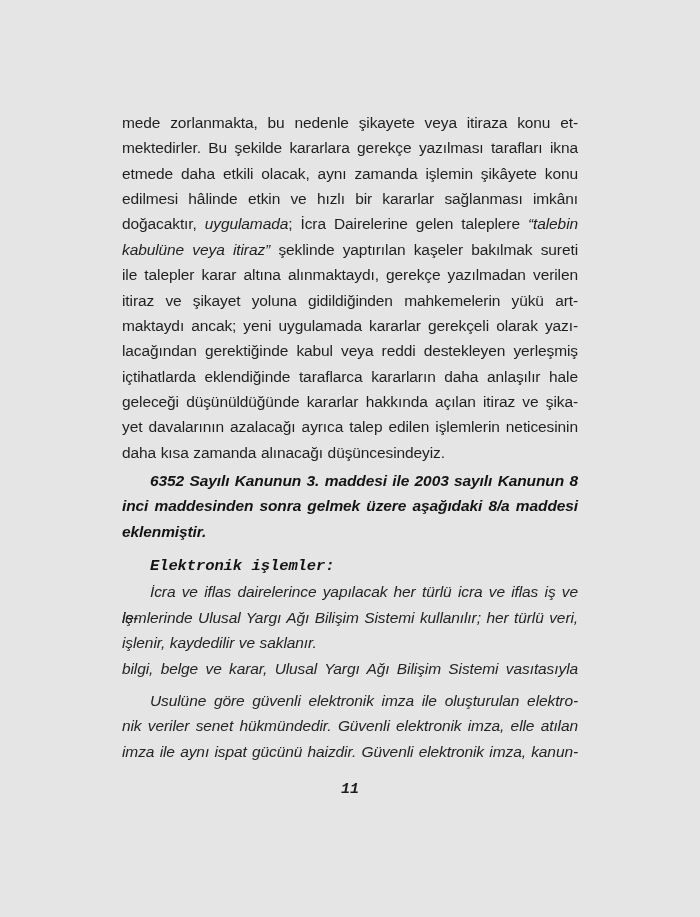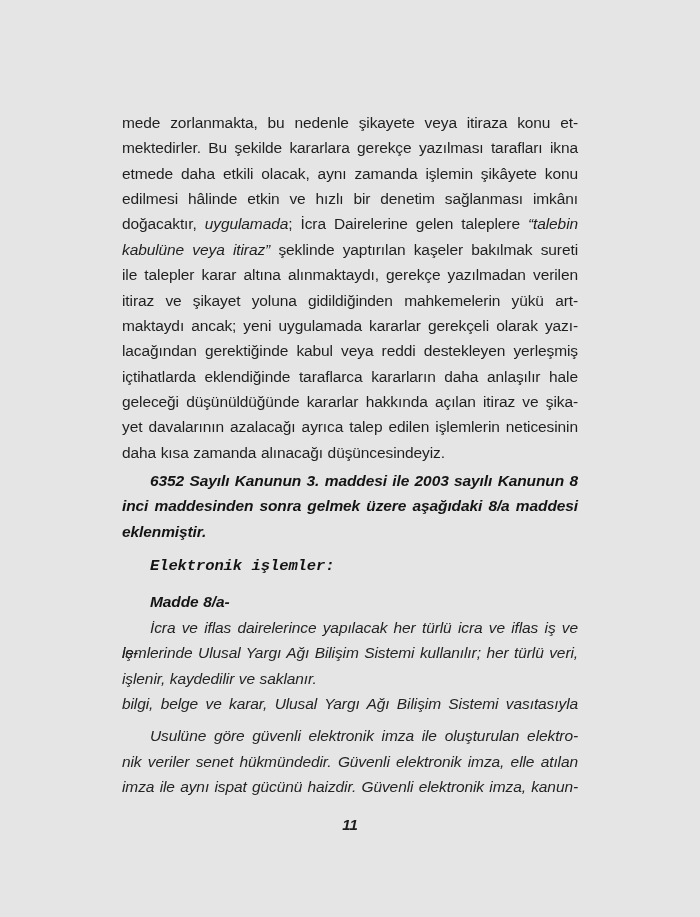--- a/index.html
+++ b/index.html
@@ -51,59 +51,56 @@
   }
   .block.italic .line {
     font-style: italic;
     color: #242424;
   }
   .run.italic { font-style: italic; }
 
   .page-number {
     margin-top: 17px;
     text-align: center;
-    font-family: Liberation Sans, sans-serif;
+    font-family: Liberation Mono, monospace;
     font-style: italic;
     font-weight: 600;
     font-size: 15px;
     color: #1c1c1c;
   }
 </style>
 </head>
 <body>
 
 <div class="page" data-name="book-page">
   <div class="content" data-name="page-content">
       <div class="block normal" data-name="body-paragraph-continued">
         <div class="line" data-name="text-line"><span class="run" data-name="text-run">mede zorlanmakta, bu nedenle şikayete veya itiraza konu et-</span></div>
         <div class="line" data-name="text-line"><span class="run" data-name="text-run">mektedirler. Bu şekilde kararlara gerekçe yazılması tarafları ikna</span></div>
         <div class="line" data-name="text-line"><span class="run" data-name="text-run">etmede daha etkili olacak, aynı zamanda işlemin şikâyete konu</span></div>
-        <div class="line" data-name="text-line"><span class="run" data-name="text-run">edilmesi hâlinde etkin ve hızlı bir denetim sağlanması imkânı</span></div>
+        <div class="line" data-name="text-line"><span class="run" data-name="text-run">edilmesi hâlinde etkin ve hızlı bir kararlar sağlanması imkânı</span></div>
         <div class="line" data-name="text-line"><span class="run" data-name="text-run">doğacaktır, </span><span class="run italic" data-name="text-run">uygulamada</span><span class="run" data-name="text-run">; İcra Dairelerine gelen taleplere </span><span class="run italic" data-name="text-run">“talebin</span></div>
         <div class="line" data-name="text-line"><span class="run italic" data-name="text-run">kabulüne veya itiraz”</span><span class="run" data-name="text-run"> şeklinde yaptırılan kaşeler bakılmak sureti</span></div>
         <div class="line" data-name="text-line"><span class="run" data-name="text-run">ile talepler karar altına alınmaktaydı, gerekçe yazılmadan verilen</span></div>
         <div class="line" data-name="text-line"><span class="run" data-name="text-run">itiraz ve şikayet yoluna gidildiğinden mahkemelerin yükü art-</span></div>
         <div class="line" data-name="text-line"><span class="run" data-name="text-run">maktaydı ancak; yeni uygulamada kararlar gerekçeli olarak yazı-</span></div>
         <div class="line" data-name="text-line"><span class="run" data-name="text-run">lacağından gerektiğinde kabul veya reddi destekleyen yerleşmiş</span></div>
         <div class="line" data-name="text-line"><span class="run" data-name="text-run">içtihatlarda eklendiğinde taraflarca kararların daha anlaşılır hale</span></div>
         <div class="line" data-name="text-line"><span class="run" data-name="text-run">geleceği düşünüldüğünde kararlar hakkında açılan itiraz ve şika-</span></div>
         <div class="line" data-name="text-line"><span class="run" data-name="text-run">yet davalarının azalacağı ayrıca talep edilen işlemlerin neticesinin</span></div>
         <div class="line last" data-name="text-line"><span class="run" data-name="text-run">daha kısa zamanda alınacağı düşüncesindeyiz.</span></div>
       </div>
       <div class="block bold-italic" data-name="amendment-paragraph">
         <div class="line" data-name="text-line"><span class="indent" data-name="first-line-indent"></span><span class="run" data-name="text-run">6352 Sayılı Kanunun 3. maddesi ile 2003 sayılı Kanunun 8</span></div>
         <div class="line" data-name="text-line"><span class="run" data-name="text-run">inci maddesinden sonra gelmek üzere aşağıdaki 8/a maddesi</span></div>
         <div class="line last" data-name="text-line"><span class="run" data-name="text-run">eklenmiştir.</span></div>
       </div>
       <div class="block bold-italic" data-name="heading-elektronik-islemler">
         <div class="line last" data-name="text-line"><span class="indent" data-name="first-line-indent"></span><span class="run" data-name="text-run">Elektronik işlemler:</span></div>
       </div>
-      <div class="block bold-italic" data-name="heading-madde-8a">
-        <div class="line last" data-name="text-line"><span class="indent" data-name="first-line-indent"></span><span class="run" data-name="text-run">Madde 8/a-</span></div>
-      </div>
       <div class="block italic" data-name="statute-paragraph-1">
         <div class="line" data-name="text-line"><span class="indent" data-name="first-line-indent"></span><span class="run" data-name="text-run">İcra ve iflas dairelerince yapılacak her türlü icra ve iflas iş ve iş-</span></div>
         <div class="line" data-name="text-line"><span class="run" data-name="text-run">lemlerinde Ulusal Yargı Ağı Bilişim Sistemi kullanılır; her türlü veri,</span></div>
         <div class="line last" data-name="text-line"><span class="run" data-name="text-run">işlenir, kaydedilir ve saklanır.</span></div>
         <div class="line" data-name="text-line"><span class="run" data-name="text-run">bilgi, belge ve karar, Ulusal Yargı Ağı Bilişim Sistemi vasıtasıyla</span></div>
       </div>
       <div class="block italic" data-name="statute-paragraph-2">
         <div class="line" data-name="text-line"><span class="indent" data-name="first-line-indent"></span><span class="run" data-name="text-run">Usulüne göre güvenli elektronik imza ile oluşturulan elektro-</span></div>
         <div class="line" data-name="text-line"><span class="run" data-name="text-run">nik veriler senet hükmündedir. Güvenli elektronik imza, elle atılan</span></div>
         <div class="line" data-name="text-line"><span class="run" data-name="text-run">imza ile aynı ispat gücünü haizdir. Güvenli elektronik imza, kanun-</span></div>

